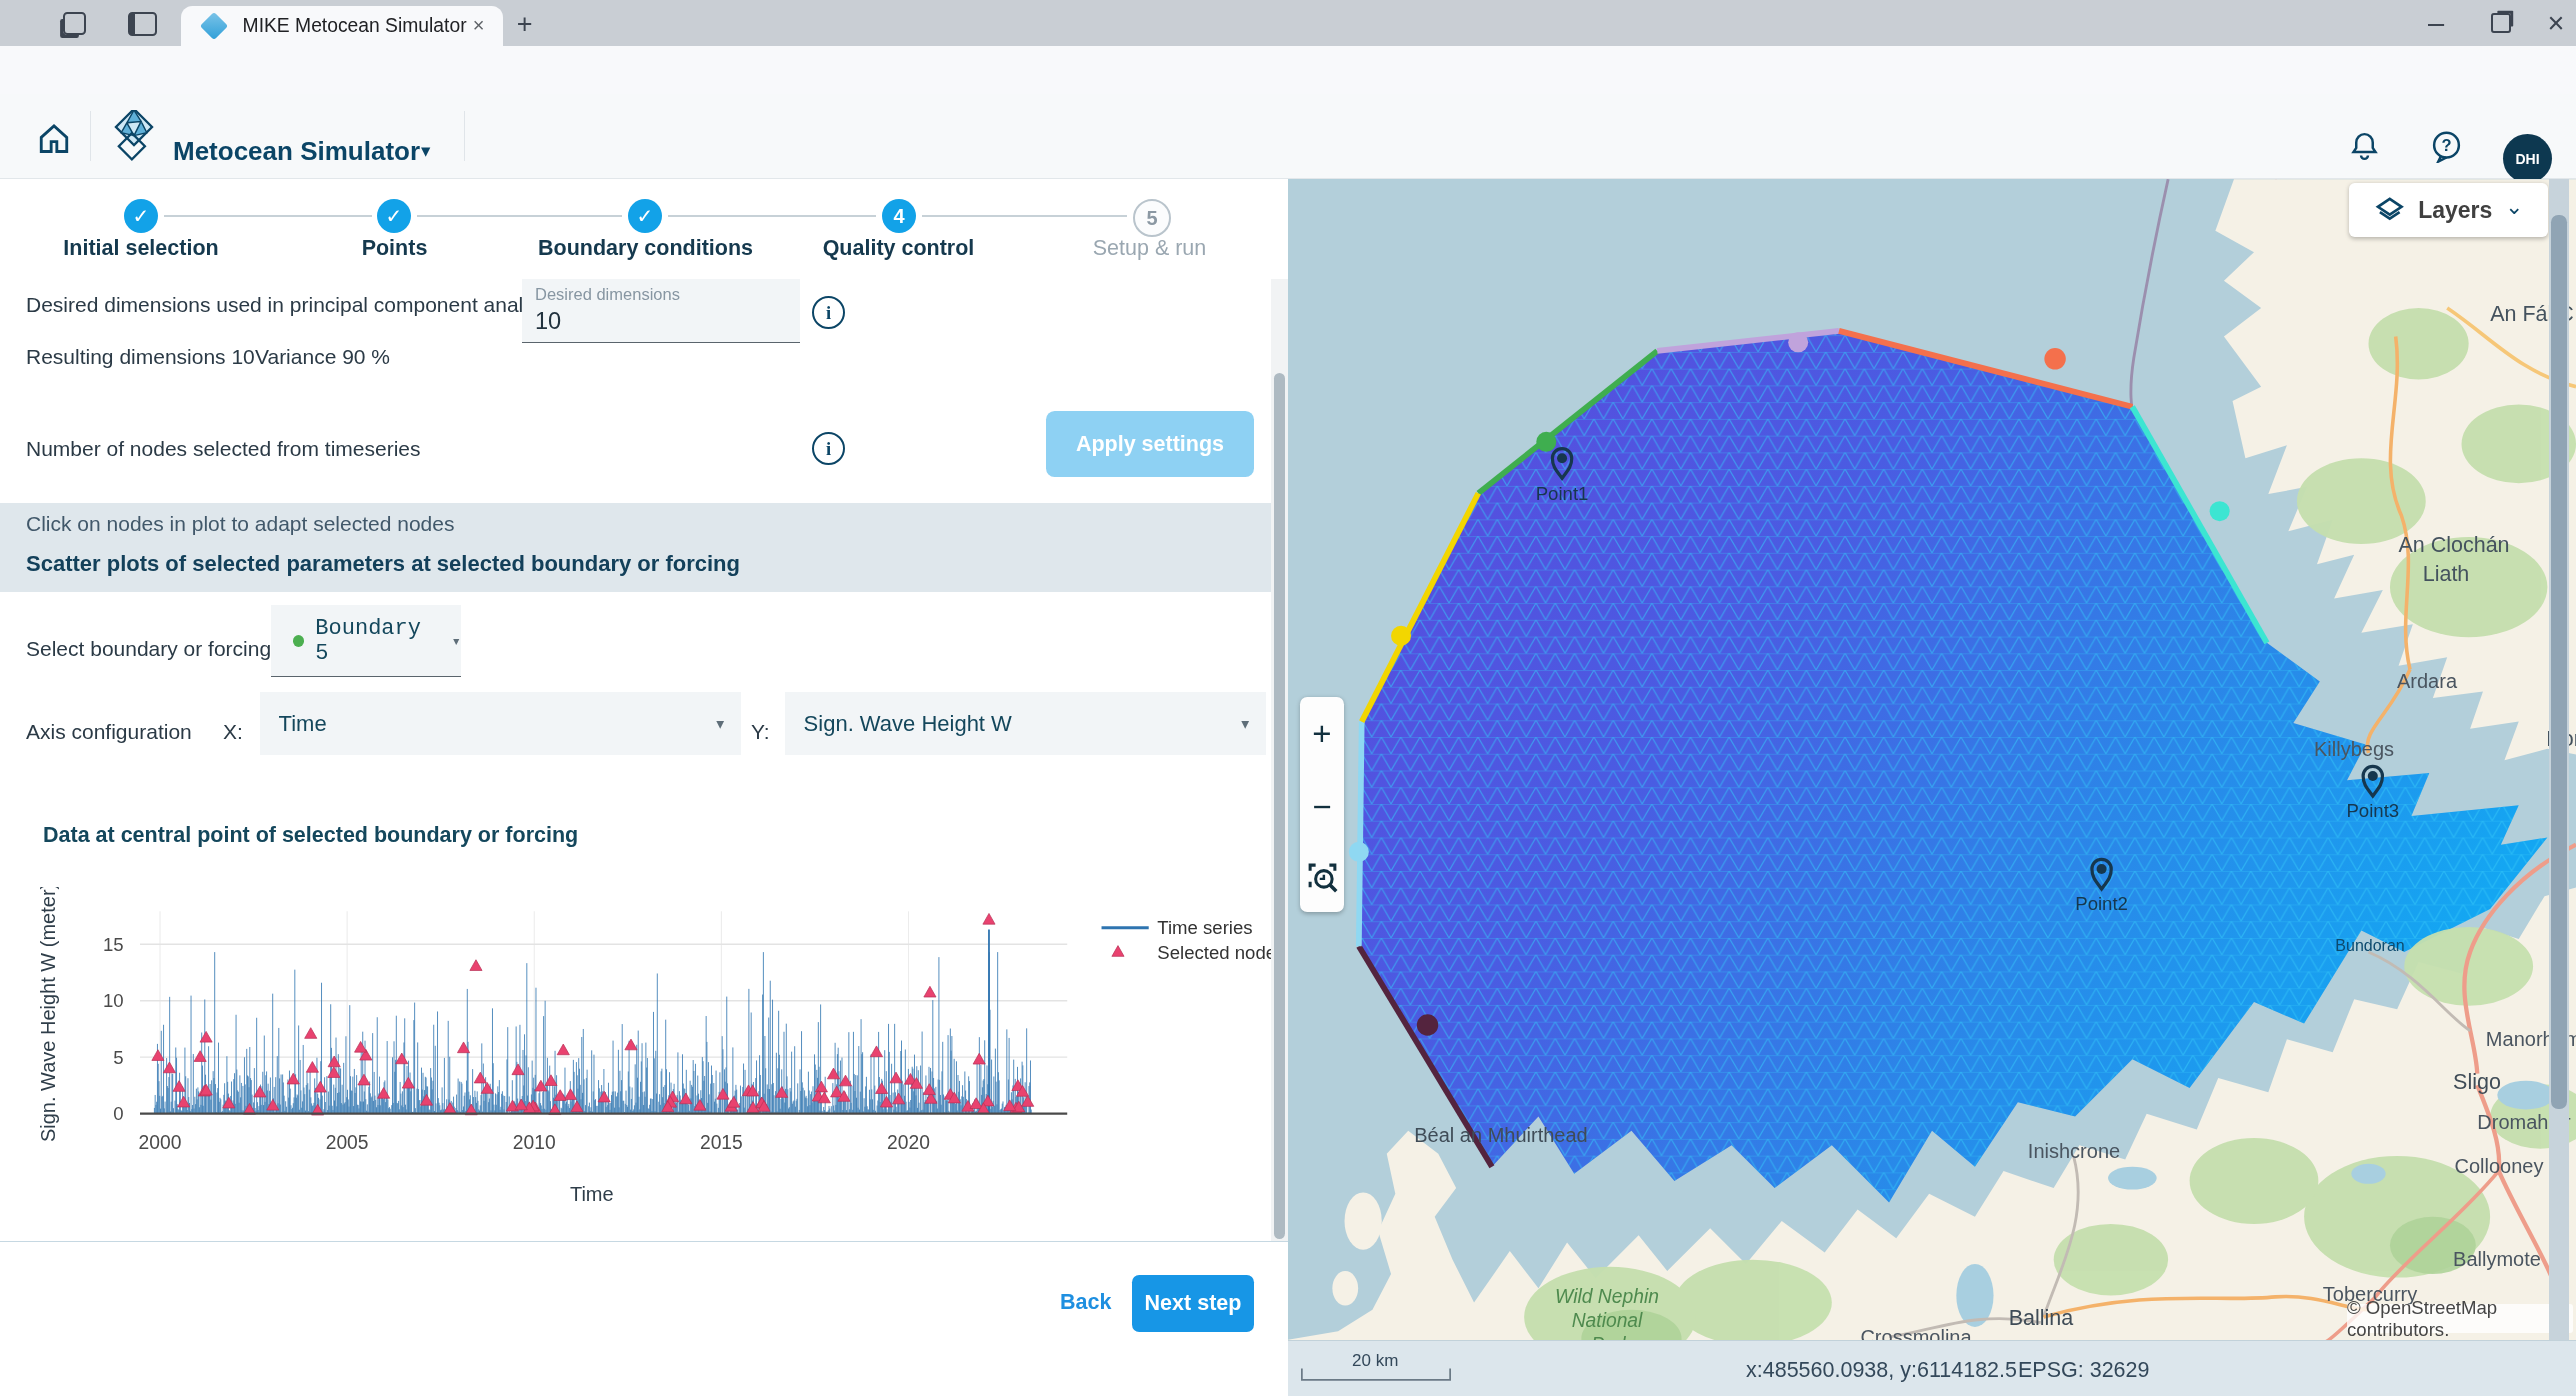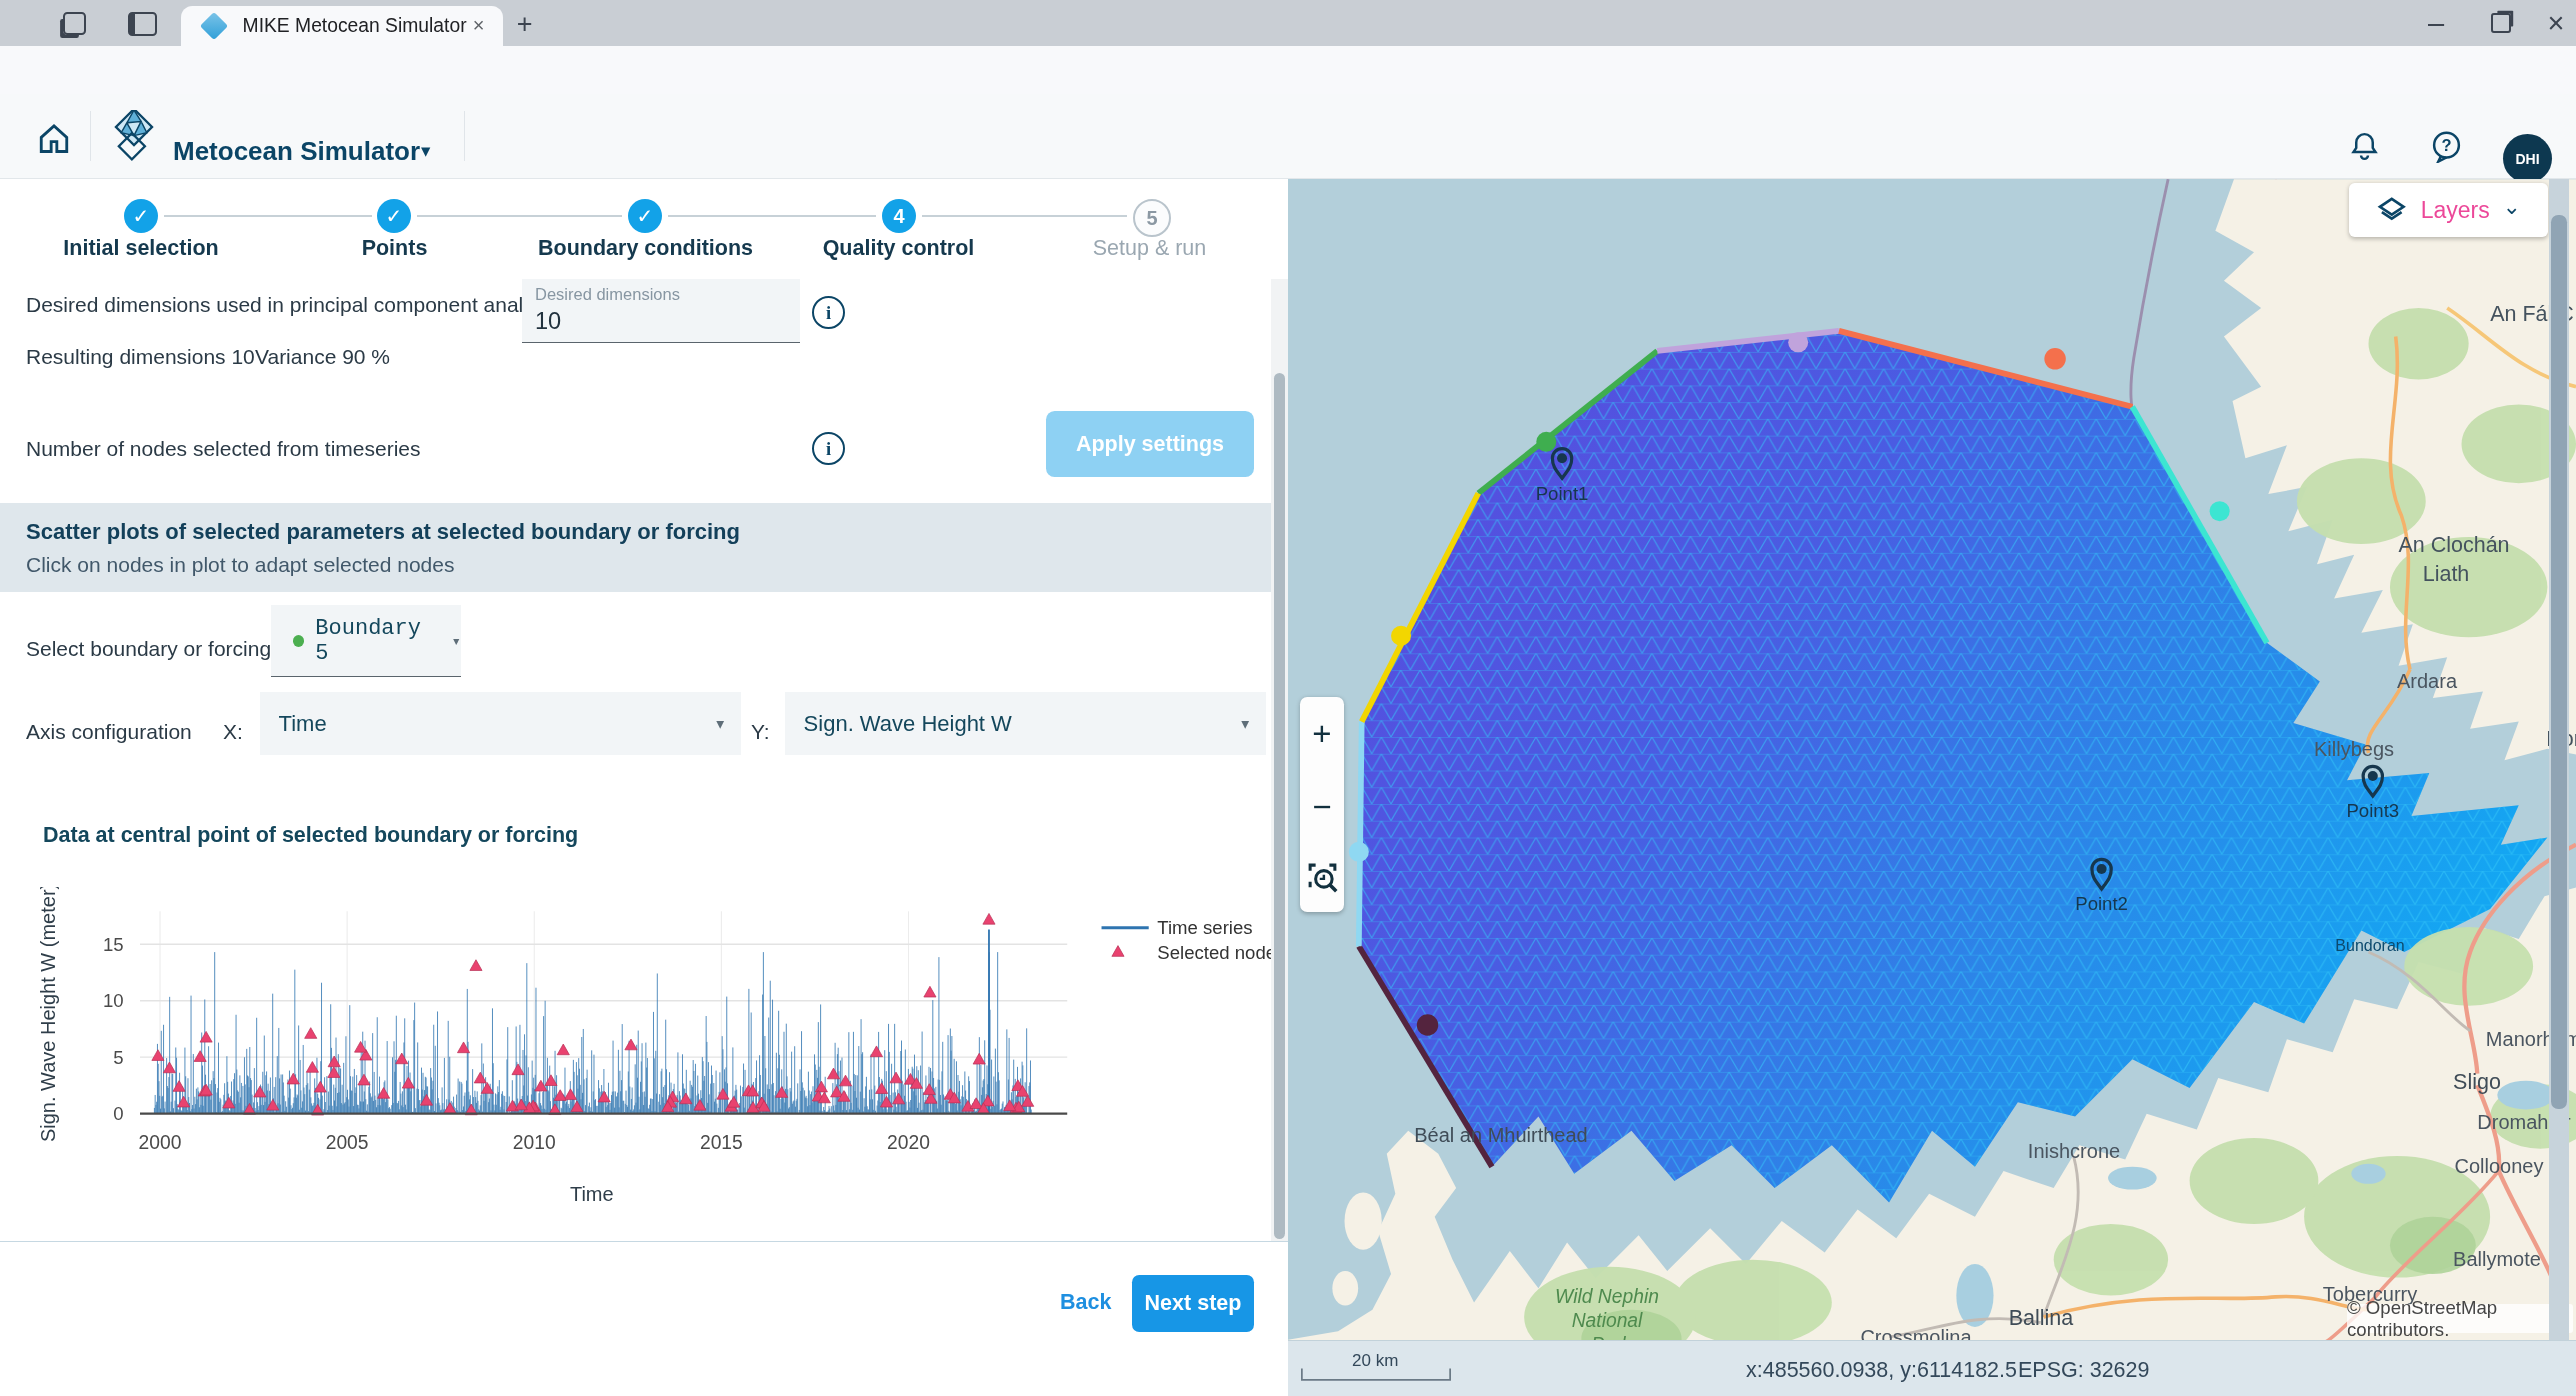--- a/index.html
+++ b/index.html
@@ -135,22 +135,22 @@
     </div>
     <div class="abs info" style="left:812px;top:117px;">i</div>
     <span class="abs lbl" style="left:26px;top:166px;">Resulting dimensions 10</span>
     <span class="abs lbl" style="left:255px;top:166px;text-align:center;">Variance 90 %</span>
 
     <span class="abs lbl" style="left:26px;top:258px;">Number of nodes selected from timeseries</span>
     <div class="abs info" style="left:812px;top:253px;">i</div>
     <div class="abs" style="left:1046px;top:232px;width:208px;height:66px;background:#8ed1f3;border-radius:8.6px;color:#fff;font-weight:bold;font-size:21.5px;display:flex;align-items:center;justify-content:center;">Apply settings</div>
 
     <div class="abs" style="left:0;top:324px;width:1271px;height:89px;background:#dfe7ec;">
+      <div style="margin:8.6px 0 0 26px;font-size:21px;color:#41586a;">Click on nodes in plot to adapt selected nodes</div>
       <div style="margin:15.7px 0 0 26px;font-size:22px;font-weight:bold;color:#13405a;">Scatter plots of selected parameters at selected boundary or forcing</div>
-      <div style="margin:8.6px 0 0 26px;font-size:21px;color:#41586a;">Click on nodes in plot to adapt selected nodes</div>
     </div>
 
     <span class="abs lbl" style="left:26px;top:458px;">Select boundary or forcing:</span>
     <div class="abs dd" style="left:271px;top:426px;width:190px;height:71px;border-bottom:1.4px solid #5a646c;font-family:Liberation Mono, monospace;">
       <span style="width:12px;height:12px;border-radius:50%;background:#4CAF50;margin-left:21.5px;"></span>
       <span style="margin-left:11.4px;">Boundary 5</span>
       <span class="caret" style="margin-left:10px;">▾</span>
     </div>
 
     <span class="abs lbl" style="left:26px;top:541px;">Axis configuration</span>
@@ -1602,21 +1602,21 @@
         <div class="maplbl" style="left: 319px; top: 1142px; font-size: 19.3px; color: rgb(78, 138, 78); font-style: italic;">National</div>
         <div class="maplbl" style="left: 323px; top: 1166px; font-size: 19.3px; color: rgb(78, 138, 78); font-style: italic;">Park</div>
       </div>
 
     
     <div class="abs" id="layersbtn" style="left:1061px;top:4.3px;width:199px;height:54px;">
       <svg width="31.5" height="31.5" viewBox="0 0 24 24">
         <path d="M12 3 L21 9 L12 15 L3 9 Z" fill="none" stroke="#0B4566" stroke-width="2"></path>
         <path d="M4.5 13 L12 18 L19.5 13" fill="none" stroke="#0B4566" stroke-width="2"></path>
       </svg>
-      <span style="font-size:23px;font-weight:normal;color:#ec4899;">Layers</span>
+      <span style="font-size:23px;font-weight:bold;color:#404040;">Layers</span>
       <span style="font-size:21.5px;color:#0B4566;margin-top:-7.2px;">⌄</span>
     </div>
 
     
     <div class="abs" id="zoomctl" style="left:12px;top:518px;width:44px;height:215px;">
       <span style="font-size:33px;">+</span>
       <span style="font-size:33px;">−</span>
       <svg width="33" height="33" viewBox="0 0 24 24">
         <path d="M3 7 V3 H7 M17 3 H21 V7 M3 15 V19" fill="none" stroke="#12303e" stroke-width="2.2"></path>
         <circle cx="13" cy="13" r="6" fill="none" stroke="#12303e" stroke-width="2.2"></circle>

